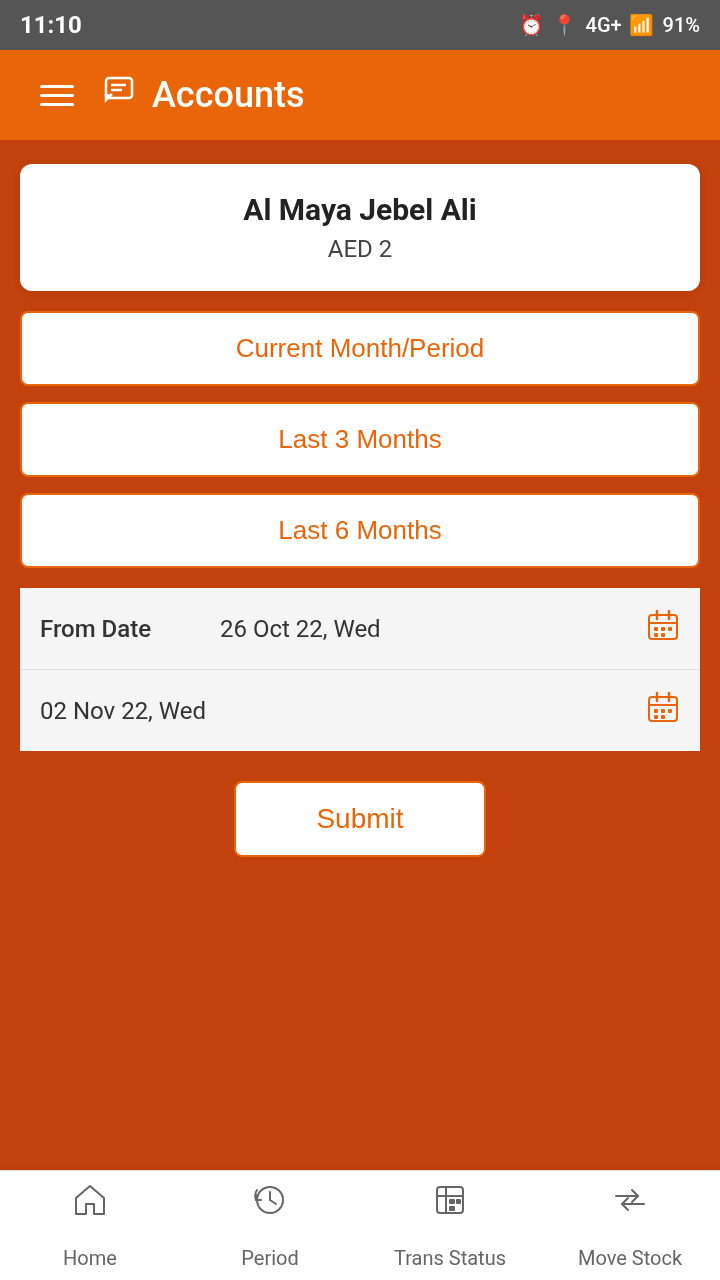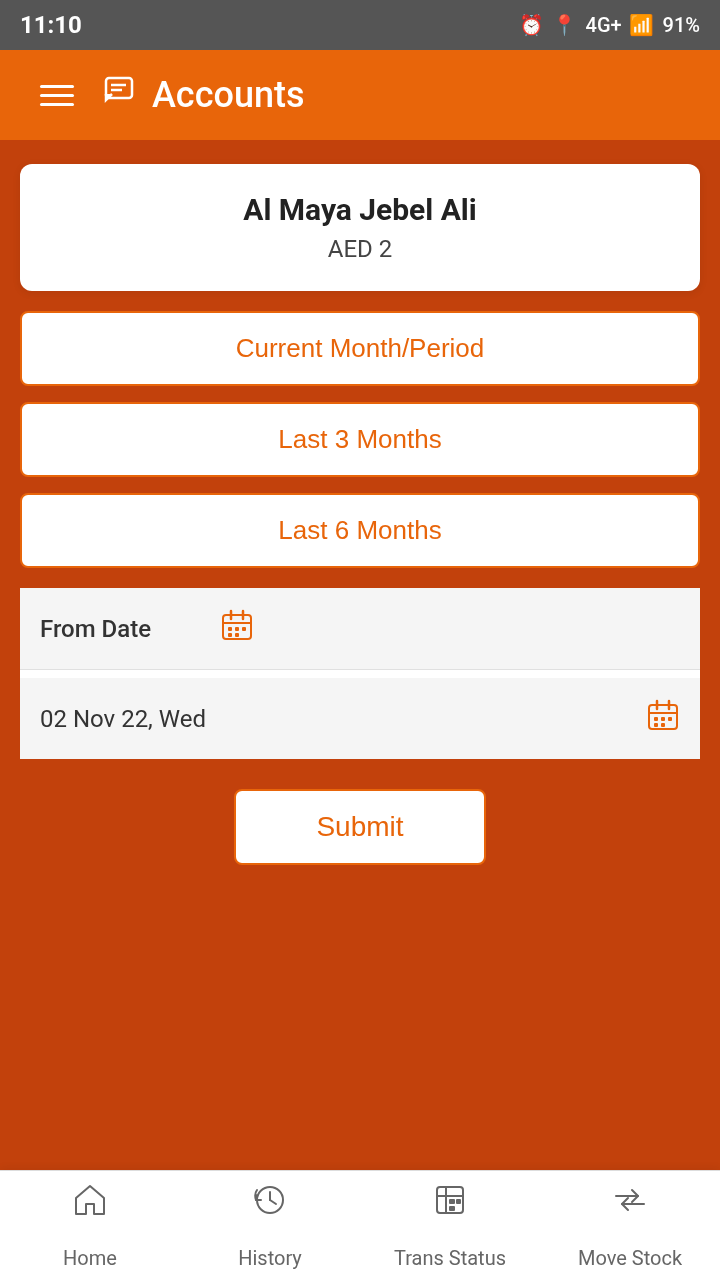--- a/index.html
+++ b/index.html
@@ -118,21 +118,21 @@
       color: #E8650A;
       font-size: 26px;
       cursor: pointer;
       font-weight: 400;
     }
 
     
     .date-fields {
       display: flex;
       flex-direction: column;
-      gap: 8px;
+      gap: 0;
       background: white;
       border-radius: 4px;
     }
     .date-row {
       display: flex;
       align-items: center;
       padding: 20px 20px;
       background: #f5f5f5;
       border-bottom: 1px solid #e0e0e0;
     }
@@ -244,20 +244,21 @@
 
   <div class="period-buttons">
     <button class="period-btn">Current Month/Period</button>
     <button class="period-btn">Last 3 Months</button>
     <button class="period-btn">Last 6 Months</button>
   </div>
 
   <div class="date-fields">
     <div class="date-row">
       <span class="date-label">From Date</span>
+      <span class="date-value">26 Oct 22, Wed</span>
       <span class="calendar-icon">
         <svg width="34" height="34" viewBox="0 0 34 34" fill="none" xmlns="http://www.w3.org/2000/svg">
           <rect x="3" y="7" width="28" height="24" rx="3" stroke="#E8650A" stroke-width="2" fill="none"></rect>
           <line x1="3" y1="15" x2="31" y2="15" stroke="#E8650A" stroke-width="2"></line>
           <line x1="11" y1="3" x2="11" y2="11" stroke="#E8650A" stroke-width="2.5" stroke-linecap="round"></line>
           <line x1="23" y1="3" x2="23" y2="11" stroke="#E8650A" stroke-width="2.5" stroke-linecap="round"></line>
           <rect x="8" y="19" width="4" height="4" rx="1" fill="#E8650A"></rect>
           <rect x="15" y="19" width="4" height="4" rx="1" fill="#E8650A"></rect>
           <rect x="22" y="19" width="4" height="4" rx="1" fill="#E8650A"></rect>
           <rect x="8" y="25" width="4" height="4" rx="1" fill="#E8650A"></rect>
@@ -303,21 +304,21 @@
   <div class="nav-item">
     <span class="nav-item-icon">
       <svg width="36" height="36" viewBox="0 0 36 36" fill="none" xmlns="http://www.w3.org/2000/svg">
         <circle cx="18" cy="18" r="13" stroke="#666" stroke-width="2" fill="none"></circle>
         <path d="M5 8 Q2 12 4 18" stroke="#666" stroke-width="2" stroke-linecap="round" fill="none"></path>
         <path d="M4 13 L4 18 L9 18" stroke="#666" stroke-width="2" stroke-linecap="round" stroke-linejoin="round" fill="none"></path>
         <line x1="18" y1="10" x2="18" y2="18" stroke="#666" stroke-width="2" stroke-linecap="round"></line>
         <line x1="18" y1="18" x2="24" y2="22" stroke="#666" stroke-width="2" stroke-linecap="round"></line>
       </svg>
     </span>
-    <span class="nav-item-label">History</span>
+    <span class="nav-item-label">Period</span>
   </div>
 
   <div class="nav-item">
     <span class="nav-item-icon">
       <svg width="36" height="36" viewBox="0 0 36 36" fill="none" xmlns="http://www.w3.org/2000/svg">
         <rect x="5" y="5" width="26" height="26" rx="3" stroke="#666" stroke-width="2" fill="none"></rect>
         <line x1="5" y1="14" x2="31" y2="14" stroke="#666" stroke-width="2"></line>
         <line x1="14" y1="5" x2="14" y2="31" stroke="#666" stroke-width="2"></line>
         <rect x="17" y="17" width="6" height="5" rx="1" fill="#666"></rect>
         <rect x="17" y="24" width="6" height="5" rx="1" fill="#666"></rect>

